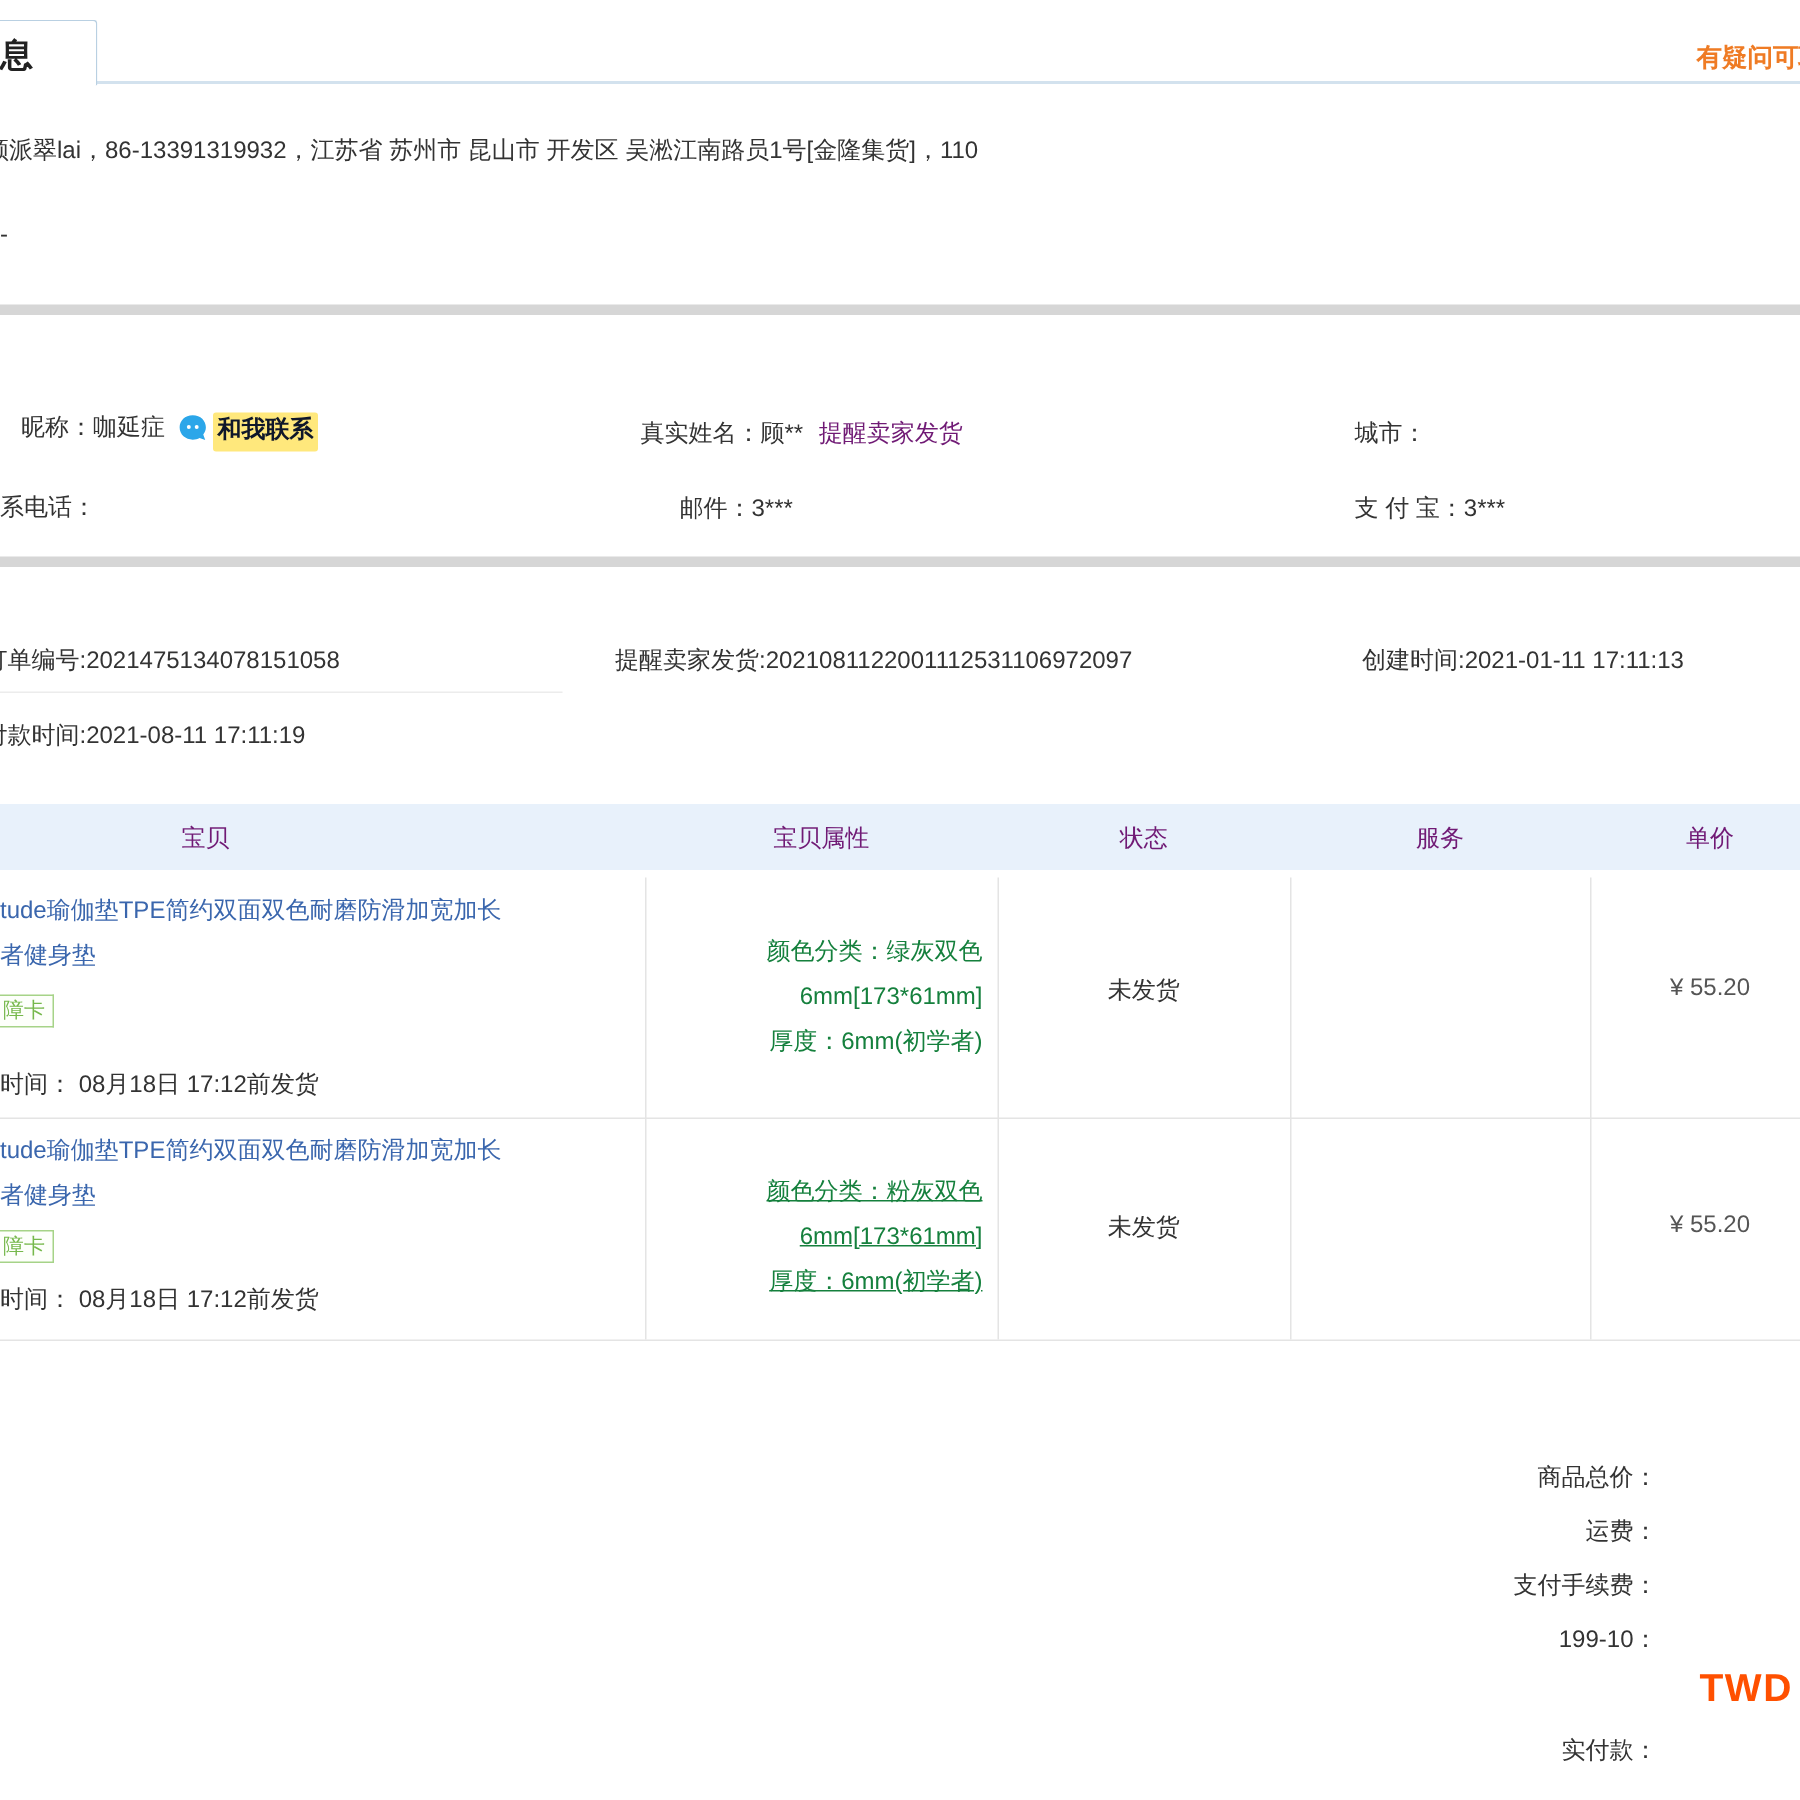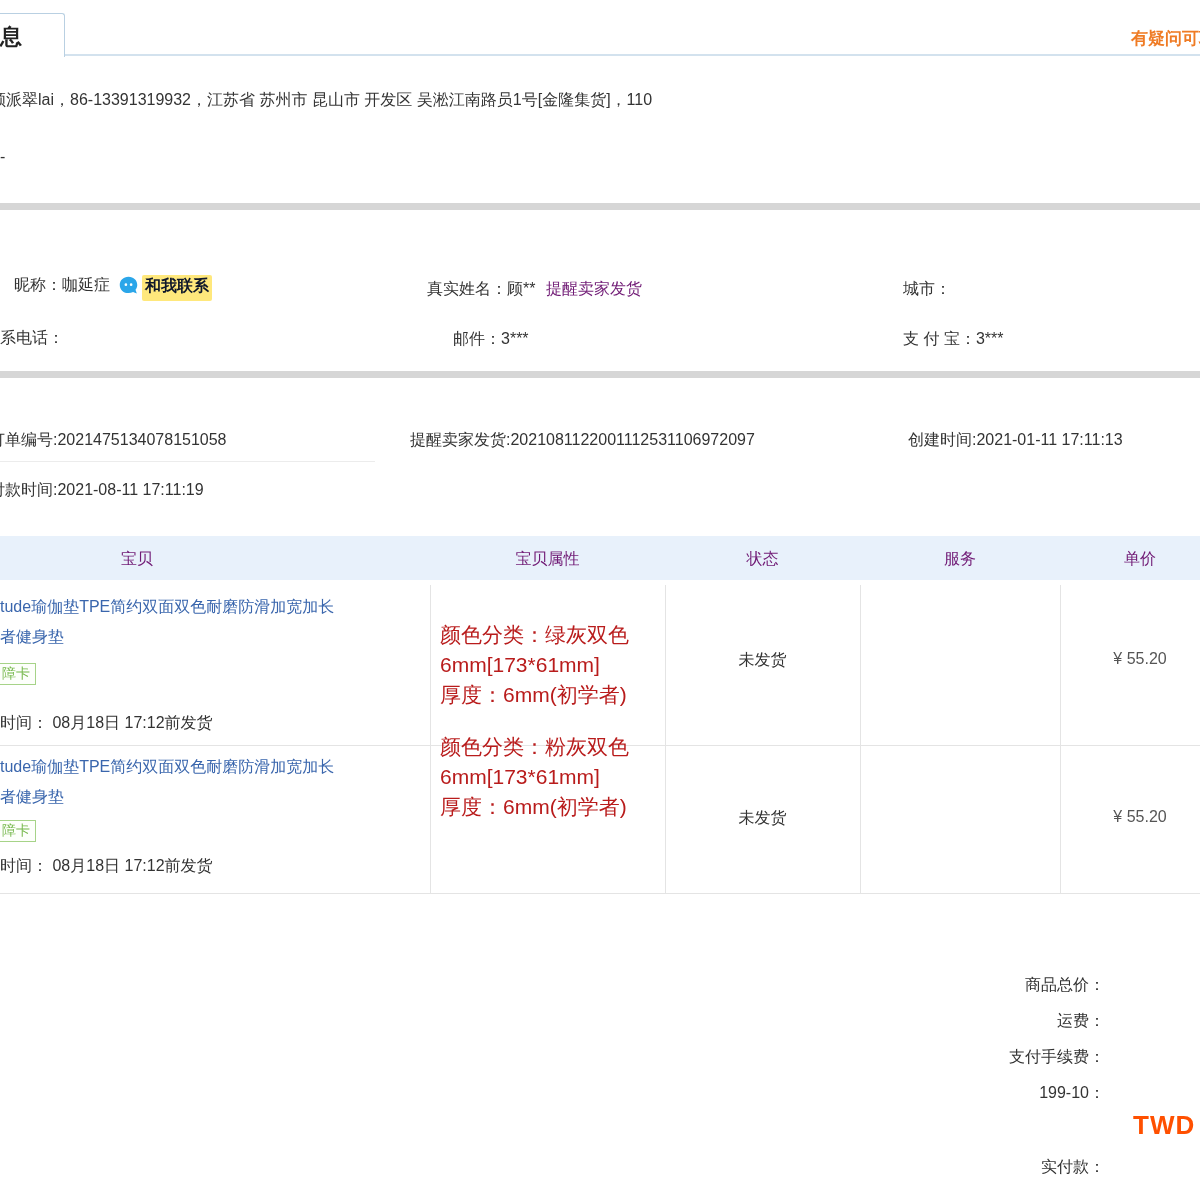--- a/index.html
+++ b/index.html
@@ -59,21 +59,21 @@
 
   
   .thead {
     position:absolute; left:0; top:536px; width:1200px; height:44px;
     background:#e8f1fb;
   }
   .th { position:absolute; top:549px; text-align:center; color:#701a75; }
   .vline { position:absolute; width:1px; background:#e4e4e4; top:585px; height:308px; }
   .hline { position:absolute; left:0; width:1200px; height:1px; background:#e4e4e4; }
 
-  .attrs { text-align:left; color:#b91c1c; font-size:21px; line-height:30px; white-space:nowrap; }
+  .attrs { text-align:right; color:#15803d; font-size:16px; line-height:30px; white-space:nowrap; }
   .cell-center { text-align:center; }
   .tag-green {
     position:absolute; left:0;
     border:1px solid #a6d388; border-left:none;
     color:#76b84c; background:#fdfffb;
     font-size:14px; padding:1px 5px 1px 2px;
   }
 
   
   .sumlabel { position:absolute; right:95px; text-align:right; color:#333; }
@@ -159,21 +159,21 @@
     <div class="abs cell-center" style="left:665px; top:650px; width:195px;">未发货</div>
     <div class="abs cell-center" style="left:860px; top:650px; width:200px;"></div>
     <div class="abs cell-center" style="left:1060px; top:650px; width:160px; color:#555;">¥ 55.20</div>
   </div>
 
   <div>
     <div class="abs title-link" style="left:0; top:757px;">tude瑜伽垫TPE简约双面双色耐磨防滑加宽加长</div>
     <div class="abs title-link" style="left:0; top:787px;">者健身垫</div>
     <div class="tag-green" style="top:820px;">障卡</div>
     <div class="abs" style="left:0; top:856px;">时间： 08月18日 17:12前发货</div>
-    <div class="abs attrs" style="left:440px; top:732px; width:215px;">
+    <div class="abs attrs" style="left:440px; top:780px; width:215px;text-decoration:underline;">
       <div>颜色分类：粉灰双色</div>
       <div>6mm[173*61mm]</div>
       <div>厚度：6mm(初学者)</div>
     </div>
     <div class="abs cell-center" style="left:665px; top:808px; width:195px;">未发货</div>
     <div class="abs cell-center" style="left:860px; top:808px; width:200px;"></div>
     <div class="abs cell-center" style="left:1060px; top:808px; width:160px; color:#555;">¥ 55.20</div>
   </div>
 
   <div class="sumlabel" style="top:975px;">商品总价：</div>

